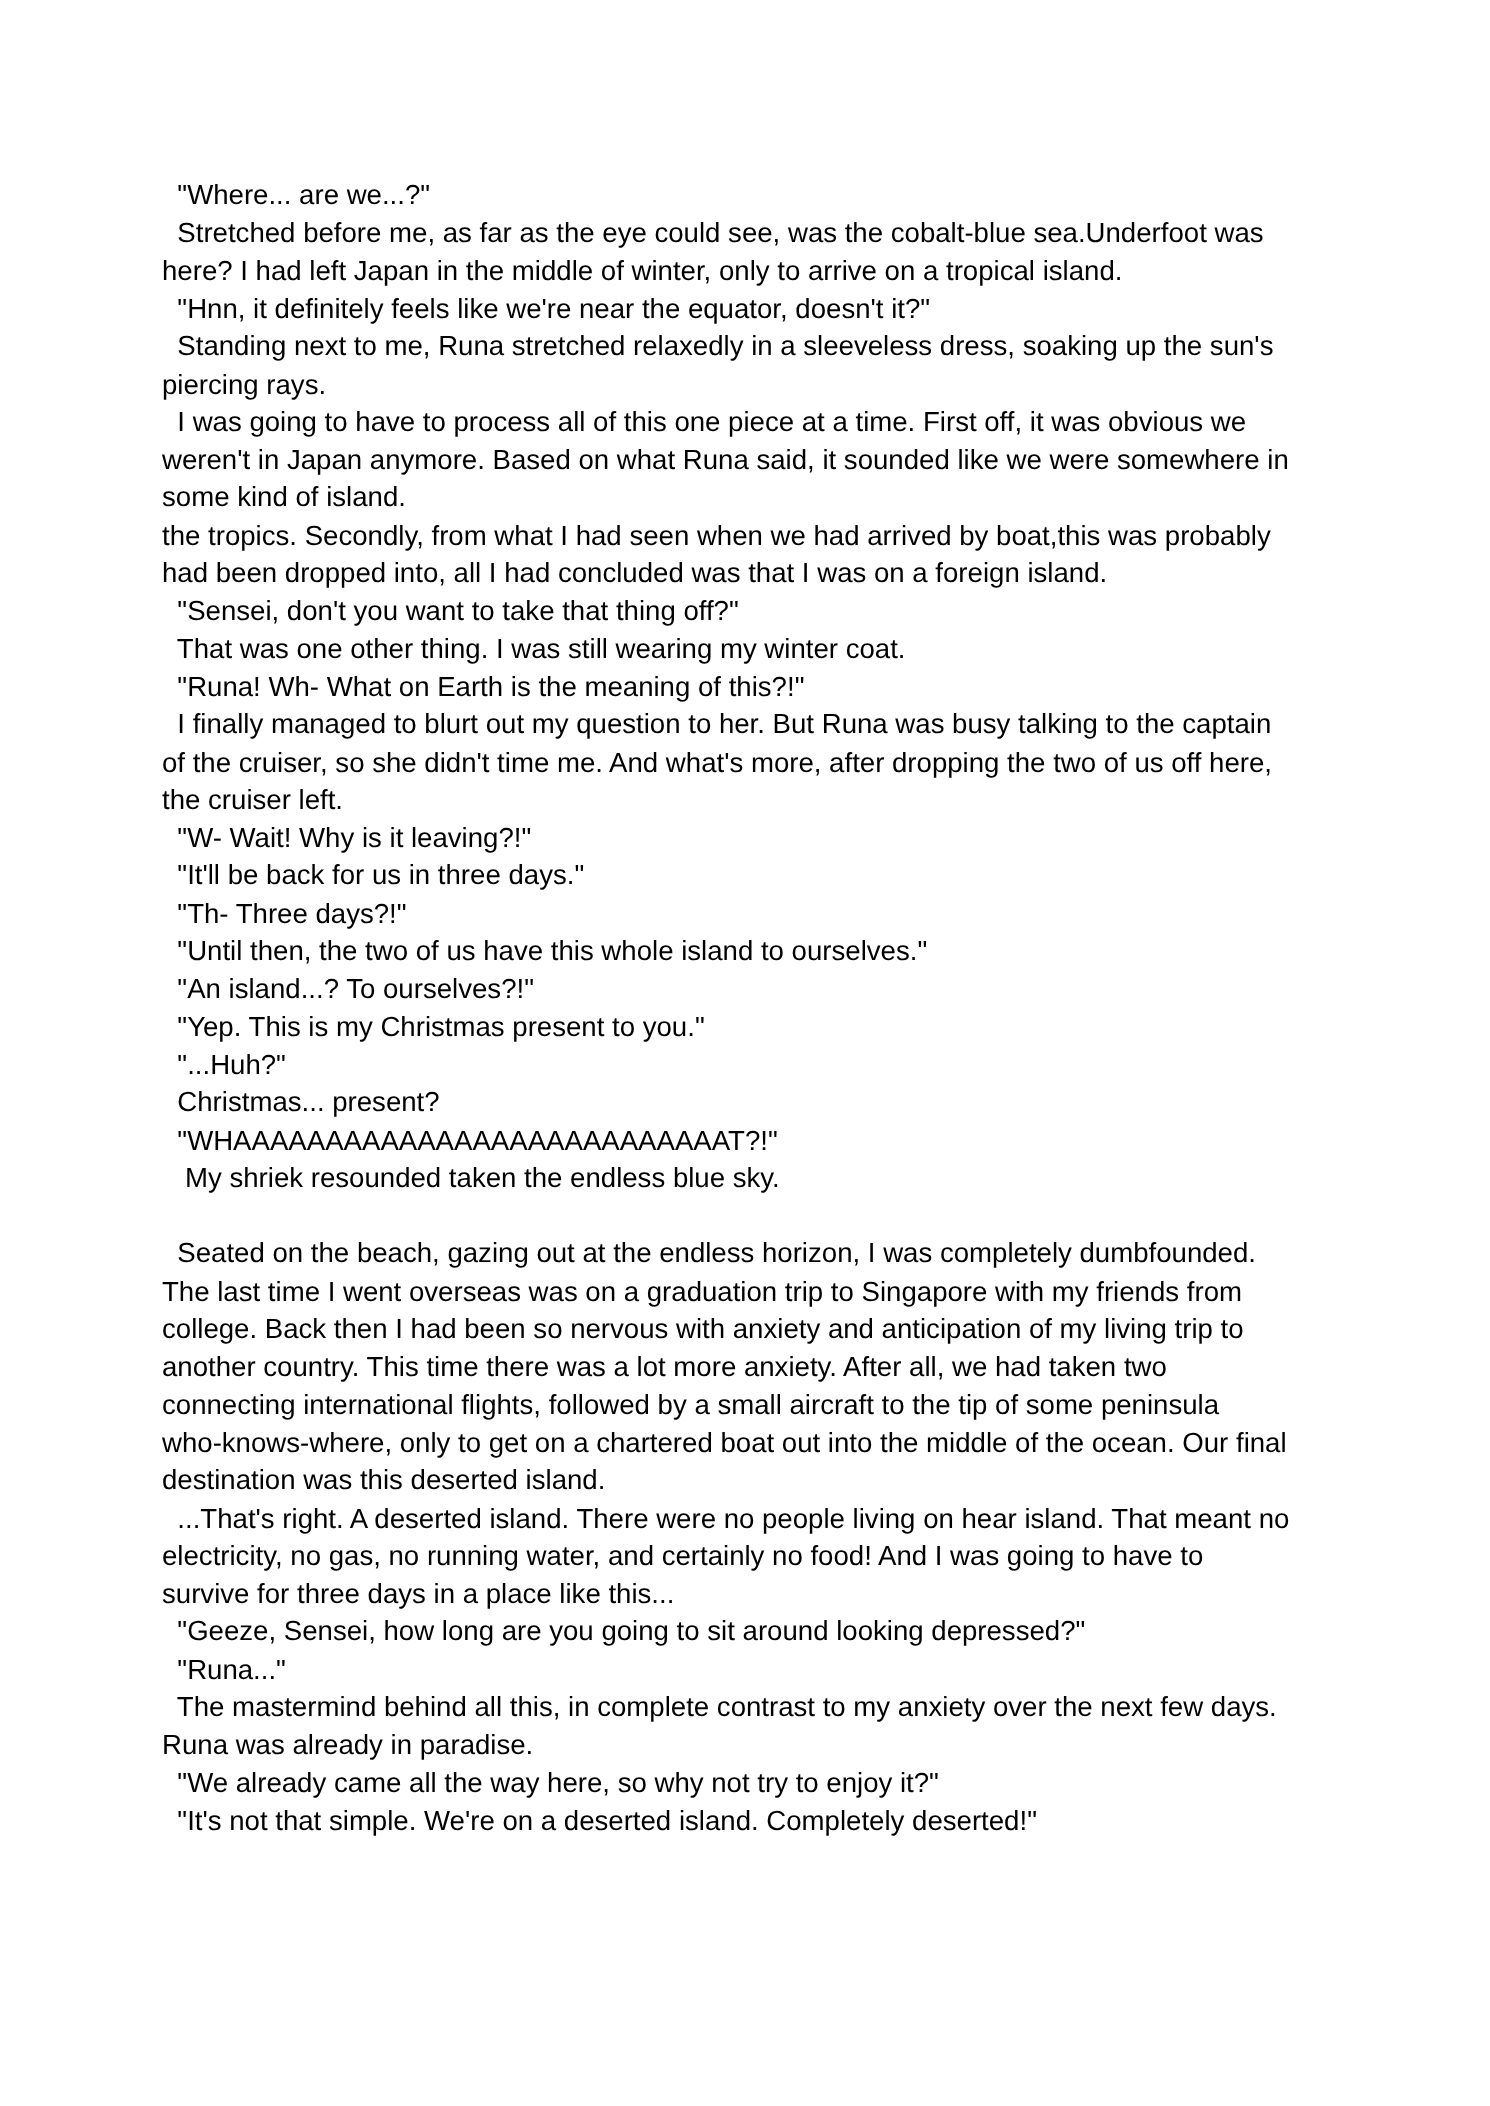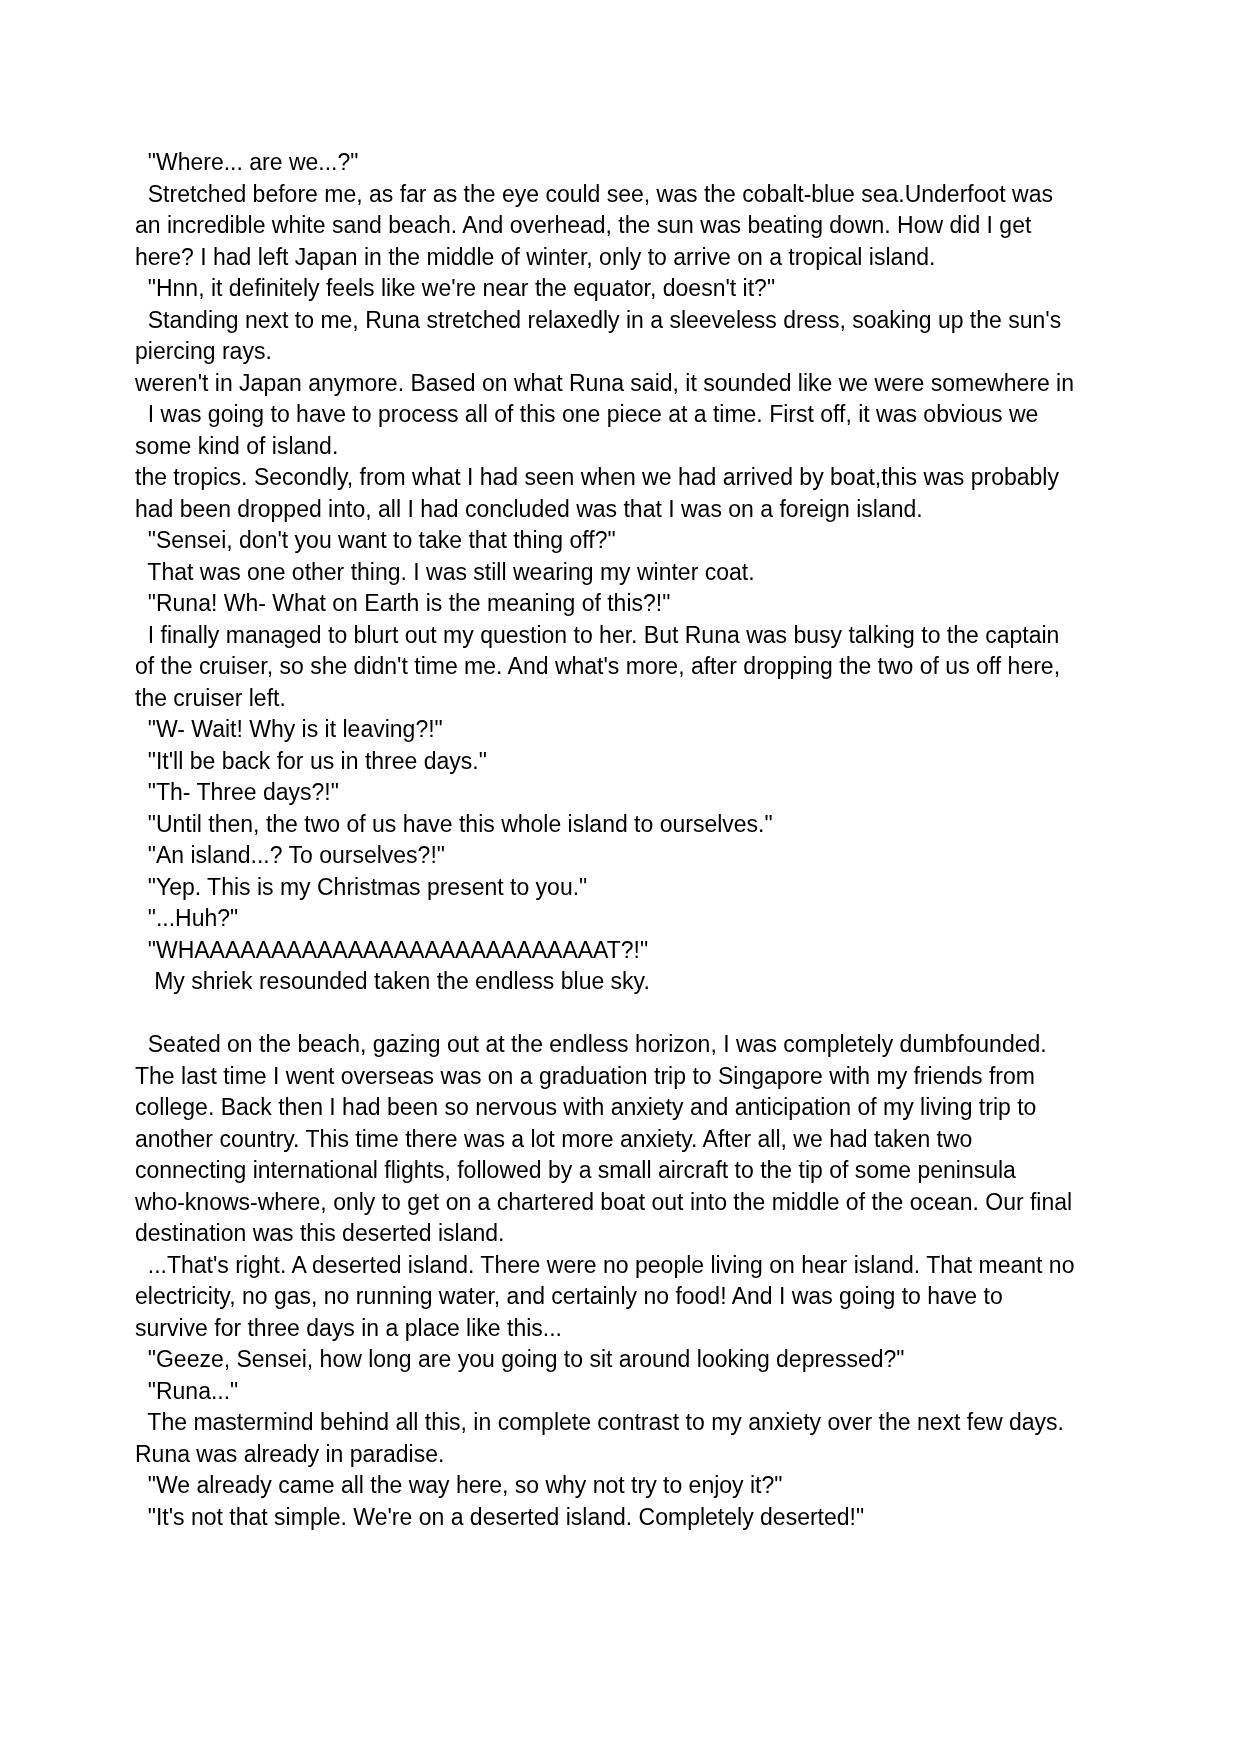--- a/index.html
+++ b/index.html
@@ -33,33 +33,32 @@
 </head>
 <body>
 
 <div class="page">
   <div class="text-block">
       <div class="para">
         <div class="line">  "Where... are we...?"</div>
       </div>
       <div class="para">
         <div class="line">  Stretched before me, as far as the eye could see, was the cobalt-blue sea.Underfoot was</div>
-        <div class="line">an incredible white sand beach. And overhead, the sun was beating down. How did I get</div>
         <div class="line">here? I had left Japan in the middle of winter, only to arrive on a tropical island.</div>
       </div>
       <div class="para">
         <div class="line">  "Hnn, it definitely feels like we're near the equator, doesn't it?"</div>
       </div>
       <div class="para">
         <div class="line">  Standing next to me, Runa stretched relaxedly in a sleeveless dress, soaking up the sun's</div>
         <div class="line">piercing rays.</div>
       </div>
       <div class="para">
+        <div class="line">  I was going to have to process all of this one piece at a time. First off, it was obvious we</div>
         <div class="line">weren't in Japan anymore. Based on what Runa said, it sounded like we were somewhere in</div>
-        <div class="line">  I was going to have to process all of this one piece at a time. First off, it was obvious we</div>
         <div class="line">some kind of island.</div>
         <div class="line">the tropics. Secondly, from what I had seen when we had arrived by boat,this was probably</div>
       </div>
       <div class="para">
         <div class="line">had been dropped into, all I had concluded was that I was on a foreign island.</div>
       </div>
       <div class="para">
         <div class="line">  "Sensei, don't you want to take that thing off?"</div>
       </div>
       <div class="para">
@@ -86,20 +85,23 @@
         <div class="line">  "Until then, the two of us have this whole island to ourselves."</div>
       </div>
       <div class="para">
         <div class="line">  "An island...? To ourselves?!"</div>
       </div>
       <div class="para">
         <div class="line">  "Yep. This is my Christmas present to you."</div>
       </div>
       <div class="para">
         <div class="line">  "...Huh?"</div>
+      </div>
+      <div class="para">
+        <div class="line">  Christmas... present?</div>
       </div>
       <div class="para">
         <div class="line">  "WHAAAAAAAAAAAAAAAAAAAAAAAAAAAT?!"</div>
       </div>
       <div class="para">
         <div class="line">   My shriek resounded taken the endless blue sky.</div>
       </div>
       <div class="para">
         <div class="line spacer"></div>
       </div>

